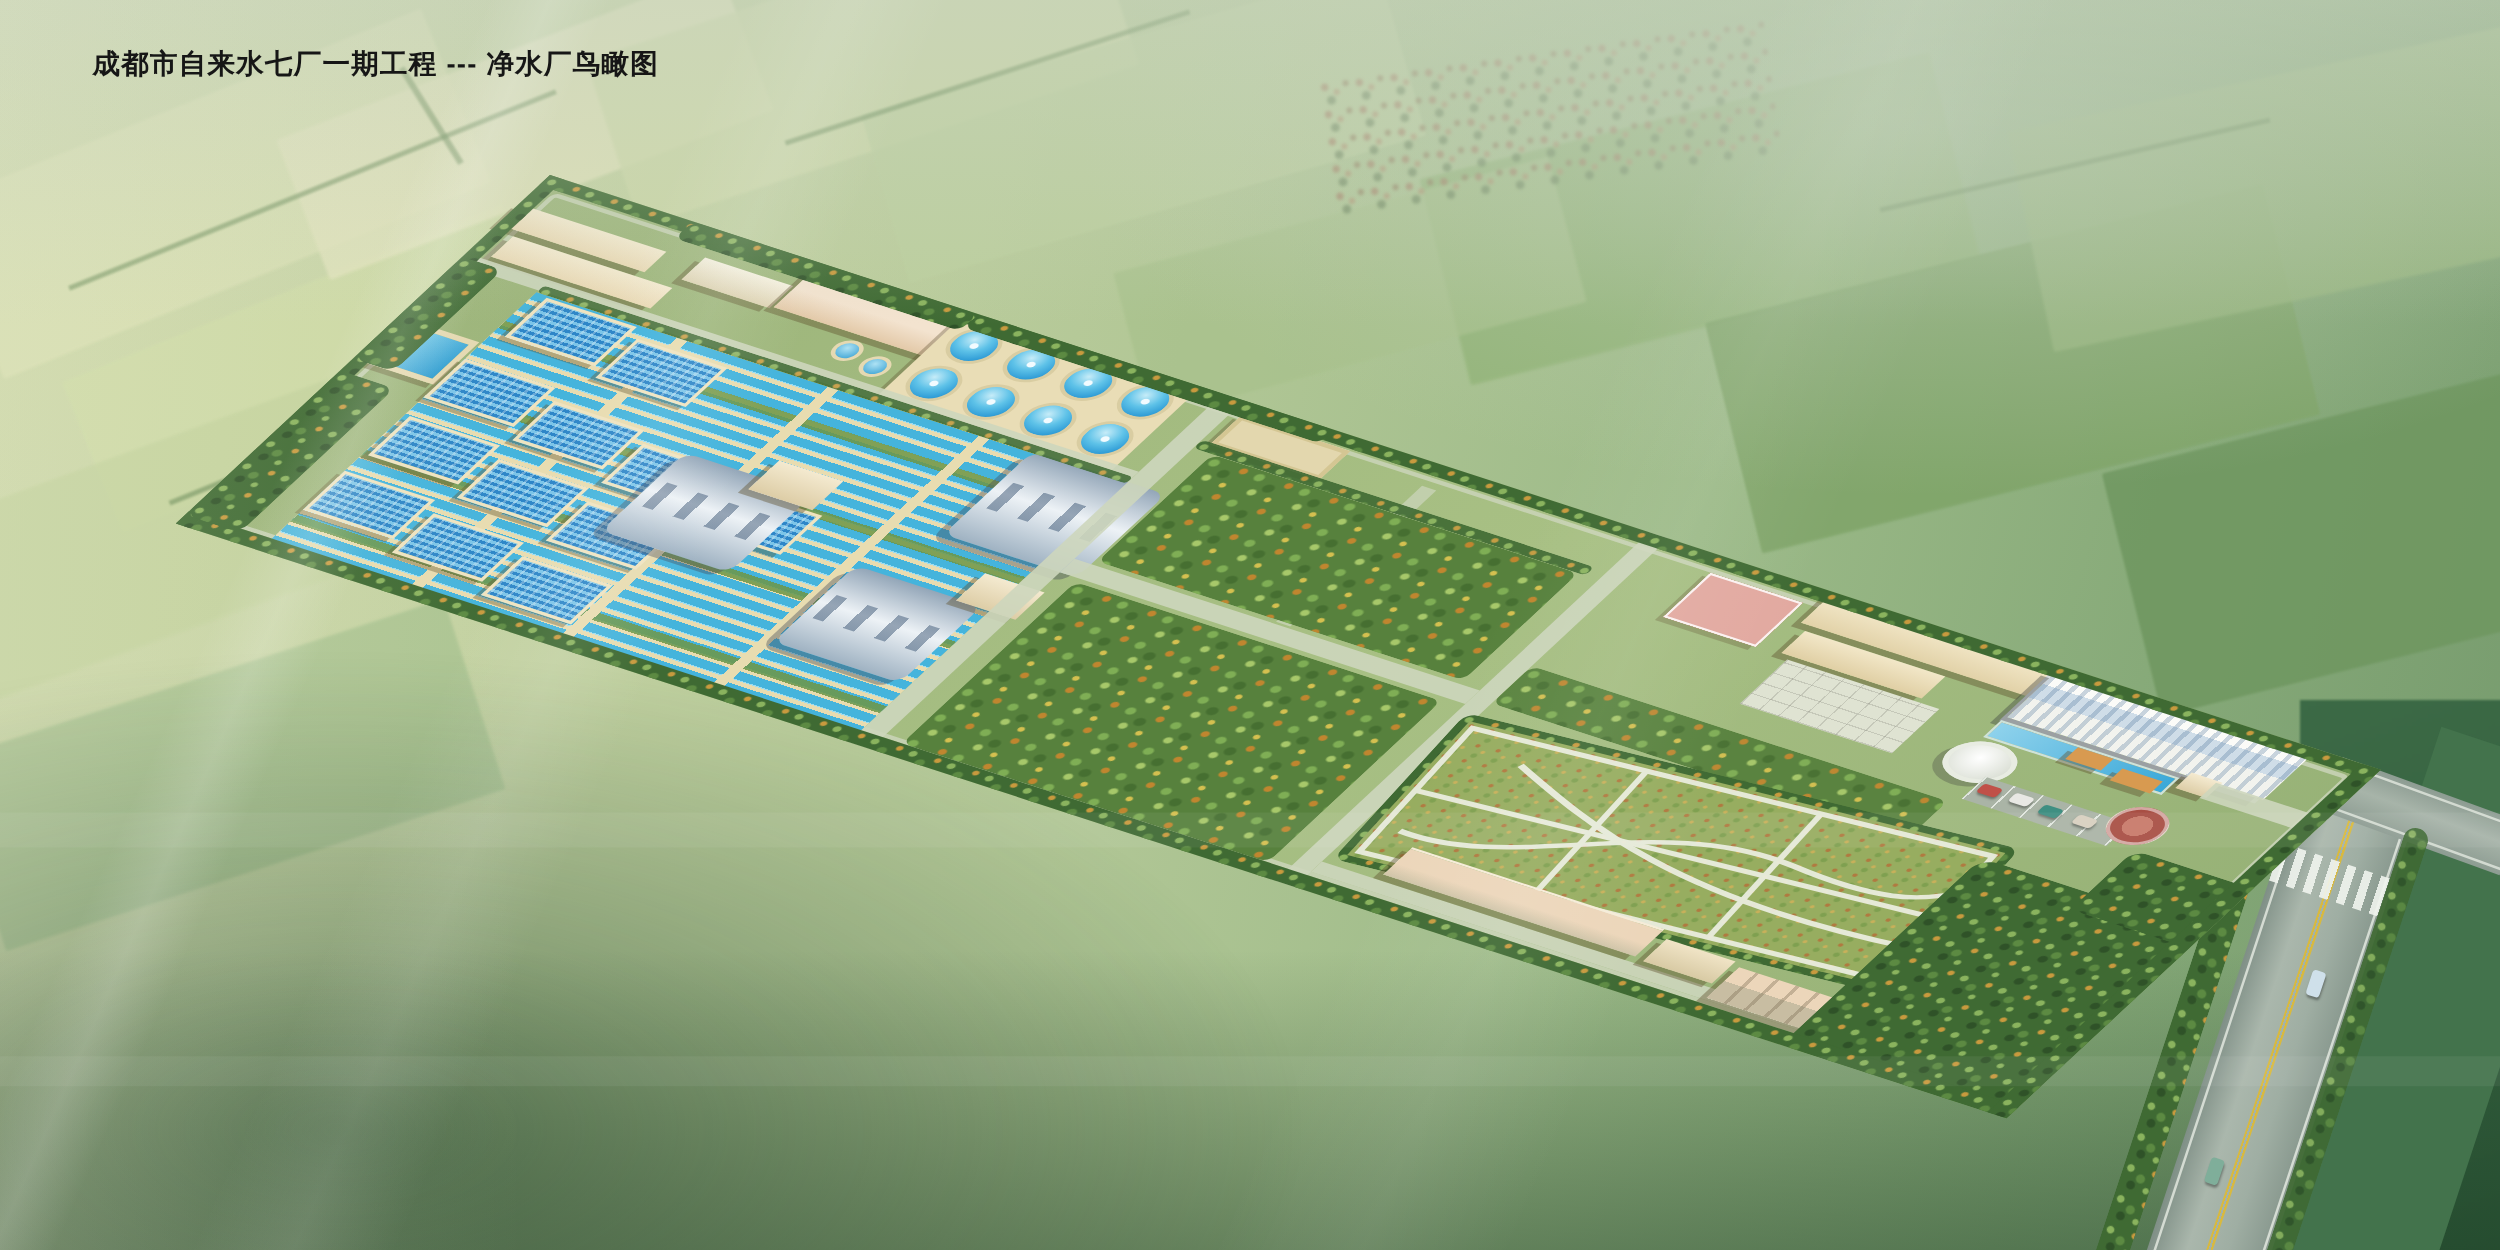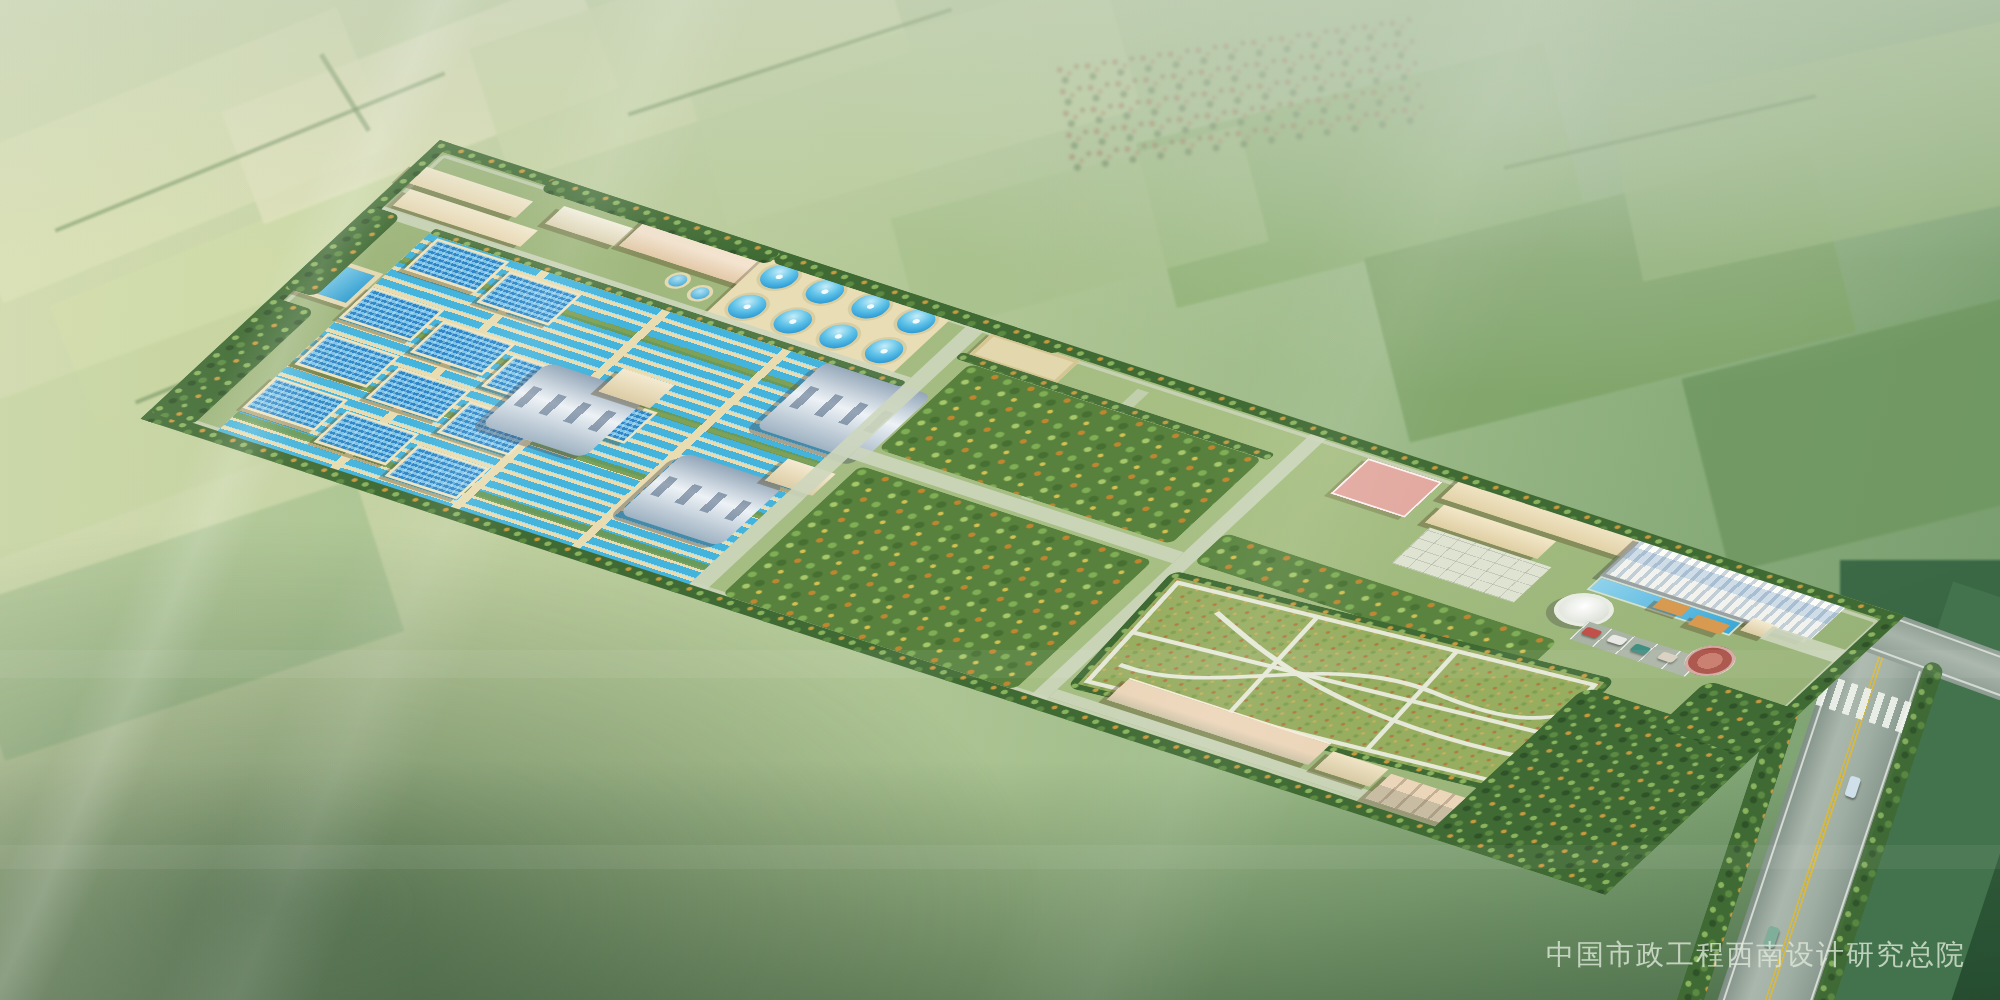--- a/index.html
+++ b/index.html
@@ -226,14 +226,14 @@
 
   <div class="glare" style="left:0;top:0;width:2000px;height:260px;background:linear-gradient(180deg,rgba(201,212,192,.6),rgba(201,212,192,0));"></div>
   <div class="glare" style="left:850px;top:-60px;width:1250px;height:460px;background:radial-gradient(ellipse at 55% 35%,rgba(195,208,190,.55),rgba(195,208,190,0) 70%);"></div>
   <div class="glare" style="left:150px;top:-150px;width:90px;height:1400px;transform:rotate(24deg);background:linear-gradient(90deg,transparent,rgba(255,255,255,.16),transparent);"></div>
   <div class="glare" style="left:360px;top:-150px;width:150px;height:1400px;transform:rotate(24deg);background:linear-gradient(90deg,transparent,rgba(255,255,255,.10),transparent);"></div>
   <div class="glare" style="left:1180px;top:-150px;width:220px;height:1400px;transform:rotate(24deg);background:linear-gradient(90deg,transparent,rgba(255,255,255,.07),transparent);"></div>
   <div class="band" style="top:650px;height:28px;"></div>
   <div class="band" style="top:845px;height:24px;"></div>
   <div class="glare" style="left:0;top:0;width:420px;height:1000px;background:linear-gradient(90deg,rgba(235,240,215,.18),rgba(235,240,215,0));"></div>
 
-  <div id="credit" class="txt">中国市政工程西南设计研究总院</div>
+  <div id="title" class="txt">成都市自来水七厂一期工程 --- 净水厂鸟瞰图</div>
 </div>
 
 </body></html>

